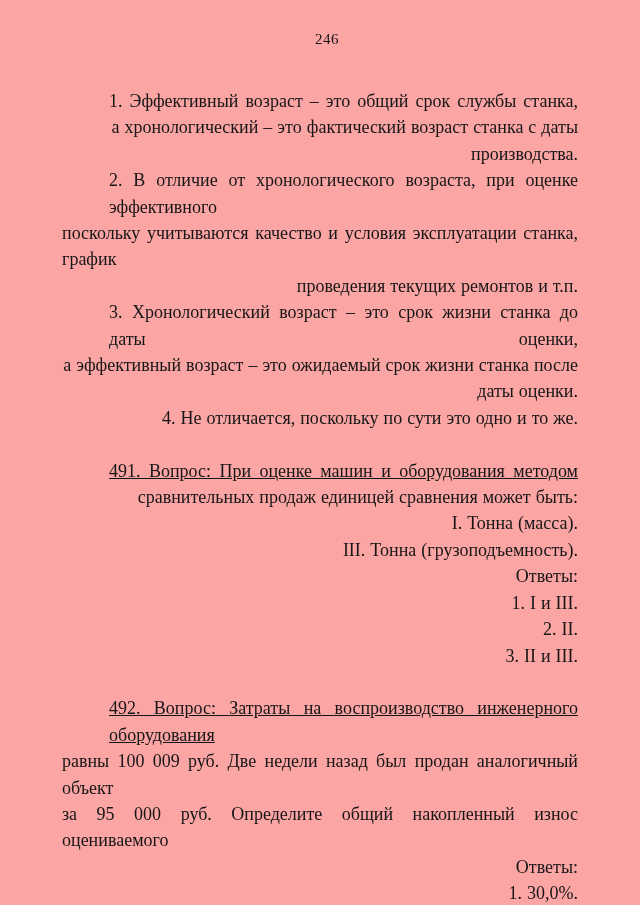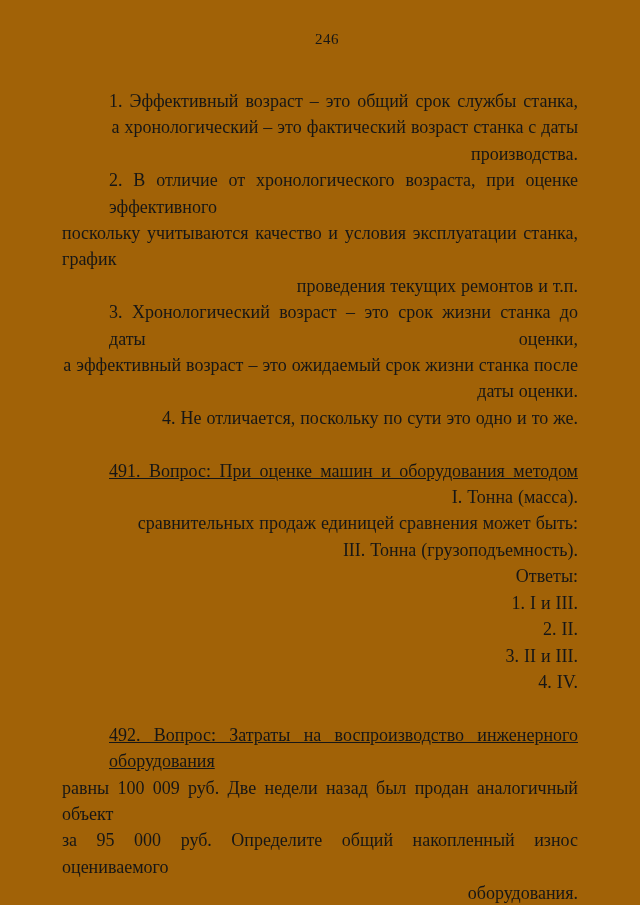--- a/index.html
+++ b/index.html
@@ -4,21 +4,21 @@
   <style>
     html, body {
       margin: 0;
       padding: 0;
       background: #ffffff;
     }
     .page {
       position: relative;
       width: 640px;
       height: 905px;
-      background: #a16207;
+      background: #fca5a5;
       font-family: "Liberation Serif", "DejaVu Serif", serif;
       color: #161616;
       overflow: hidden;
     }
     .page-number {
       position: absolute;
       top: 31px;
       left: 0;
       width: 100%;
       text-align: center;
@@ -65,38 +65,36 @@
       <div class="line">проведения текущих ремонтов и т.п.</div>
 
       <div class="line indent j">3. Хронологический возраст – это срок жизни станка до даты оценки,</div>
       <div class="line">а эффективный возраст – это ожидаемый срок жизни станка после даты оценки.</div>
 
       <div class="line indent">4. Не отличается, поскольку по сути это одно и то же.</div>
     </div>
 
     <div>
       <div class="line indent j gap">491. Вопрос: При оценке машин и оборудования методом</div>
+      <div class="line">сравнительных продаж единицей сравнения может быть:</div>
+
       <div class="line indent">I. Тонна (масса).</div>
-
-      <div class="line">сравнительных продаж единицей сравнения может быть:</div>
       <div class="line indent">III. Тонна (грузоподъемность).</div>
 
       <div class="line indent">Ответы:</div>
 
       <div class="line indent">1. I и III.</div>
       <div class="line indent">2. II.</div>
       <div class="line indent">3. II и III.</div>
-      <div class="line indent">4. IV.</div>
     </div>
 
     <div>
       <div class="line indent j gap">492. Вопрос: Затраты на воспроизводство инженерного оборудования</div>
       <div class="line j">равны 100 009 руб. Две недели назад был продан аналогичный объект</div>
       <div class="line j">за 95 000 руб. Определите общий накопленный износ оцениваемого</div>
-      <div class="line">оборудования.</div>
 
       <div class="line indent">Ответы:</div>
 
       <div class="line indent">1. 30,0%.</div>
       <div class="line indent">2. 24,0%.</div>
       <div class="line indent">3. 22,38%.</div>
     </div>
 
   </div>
 </div>

